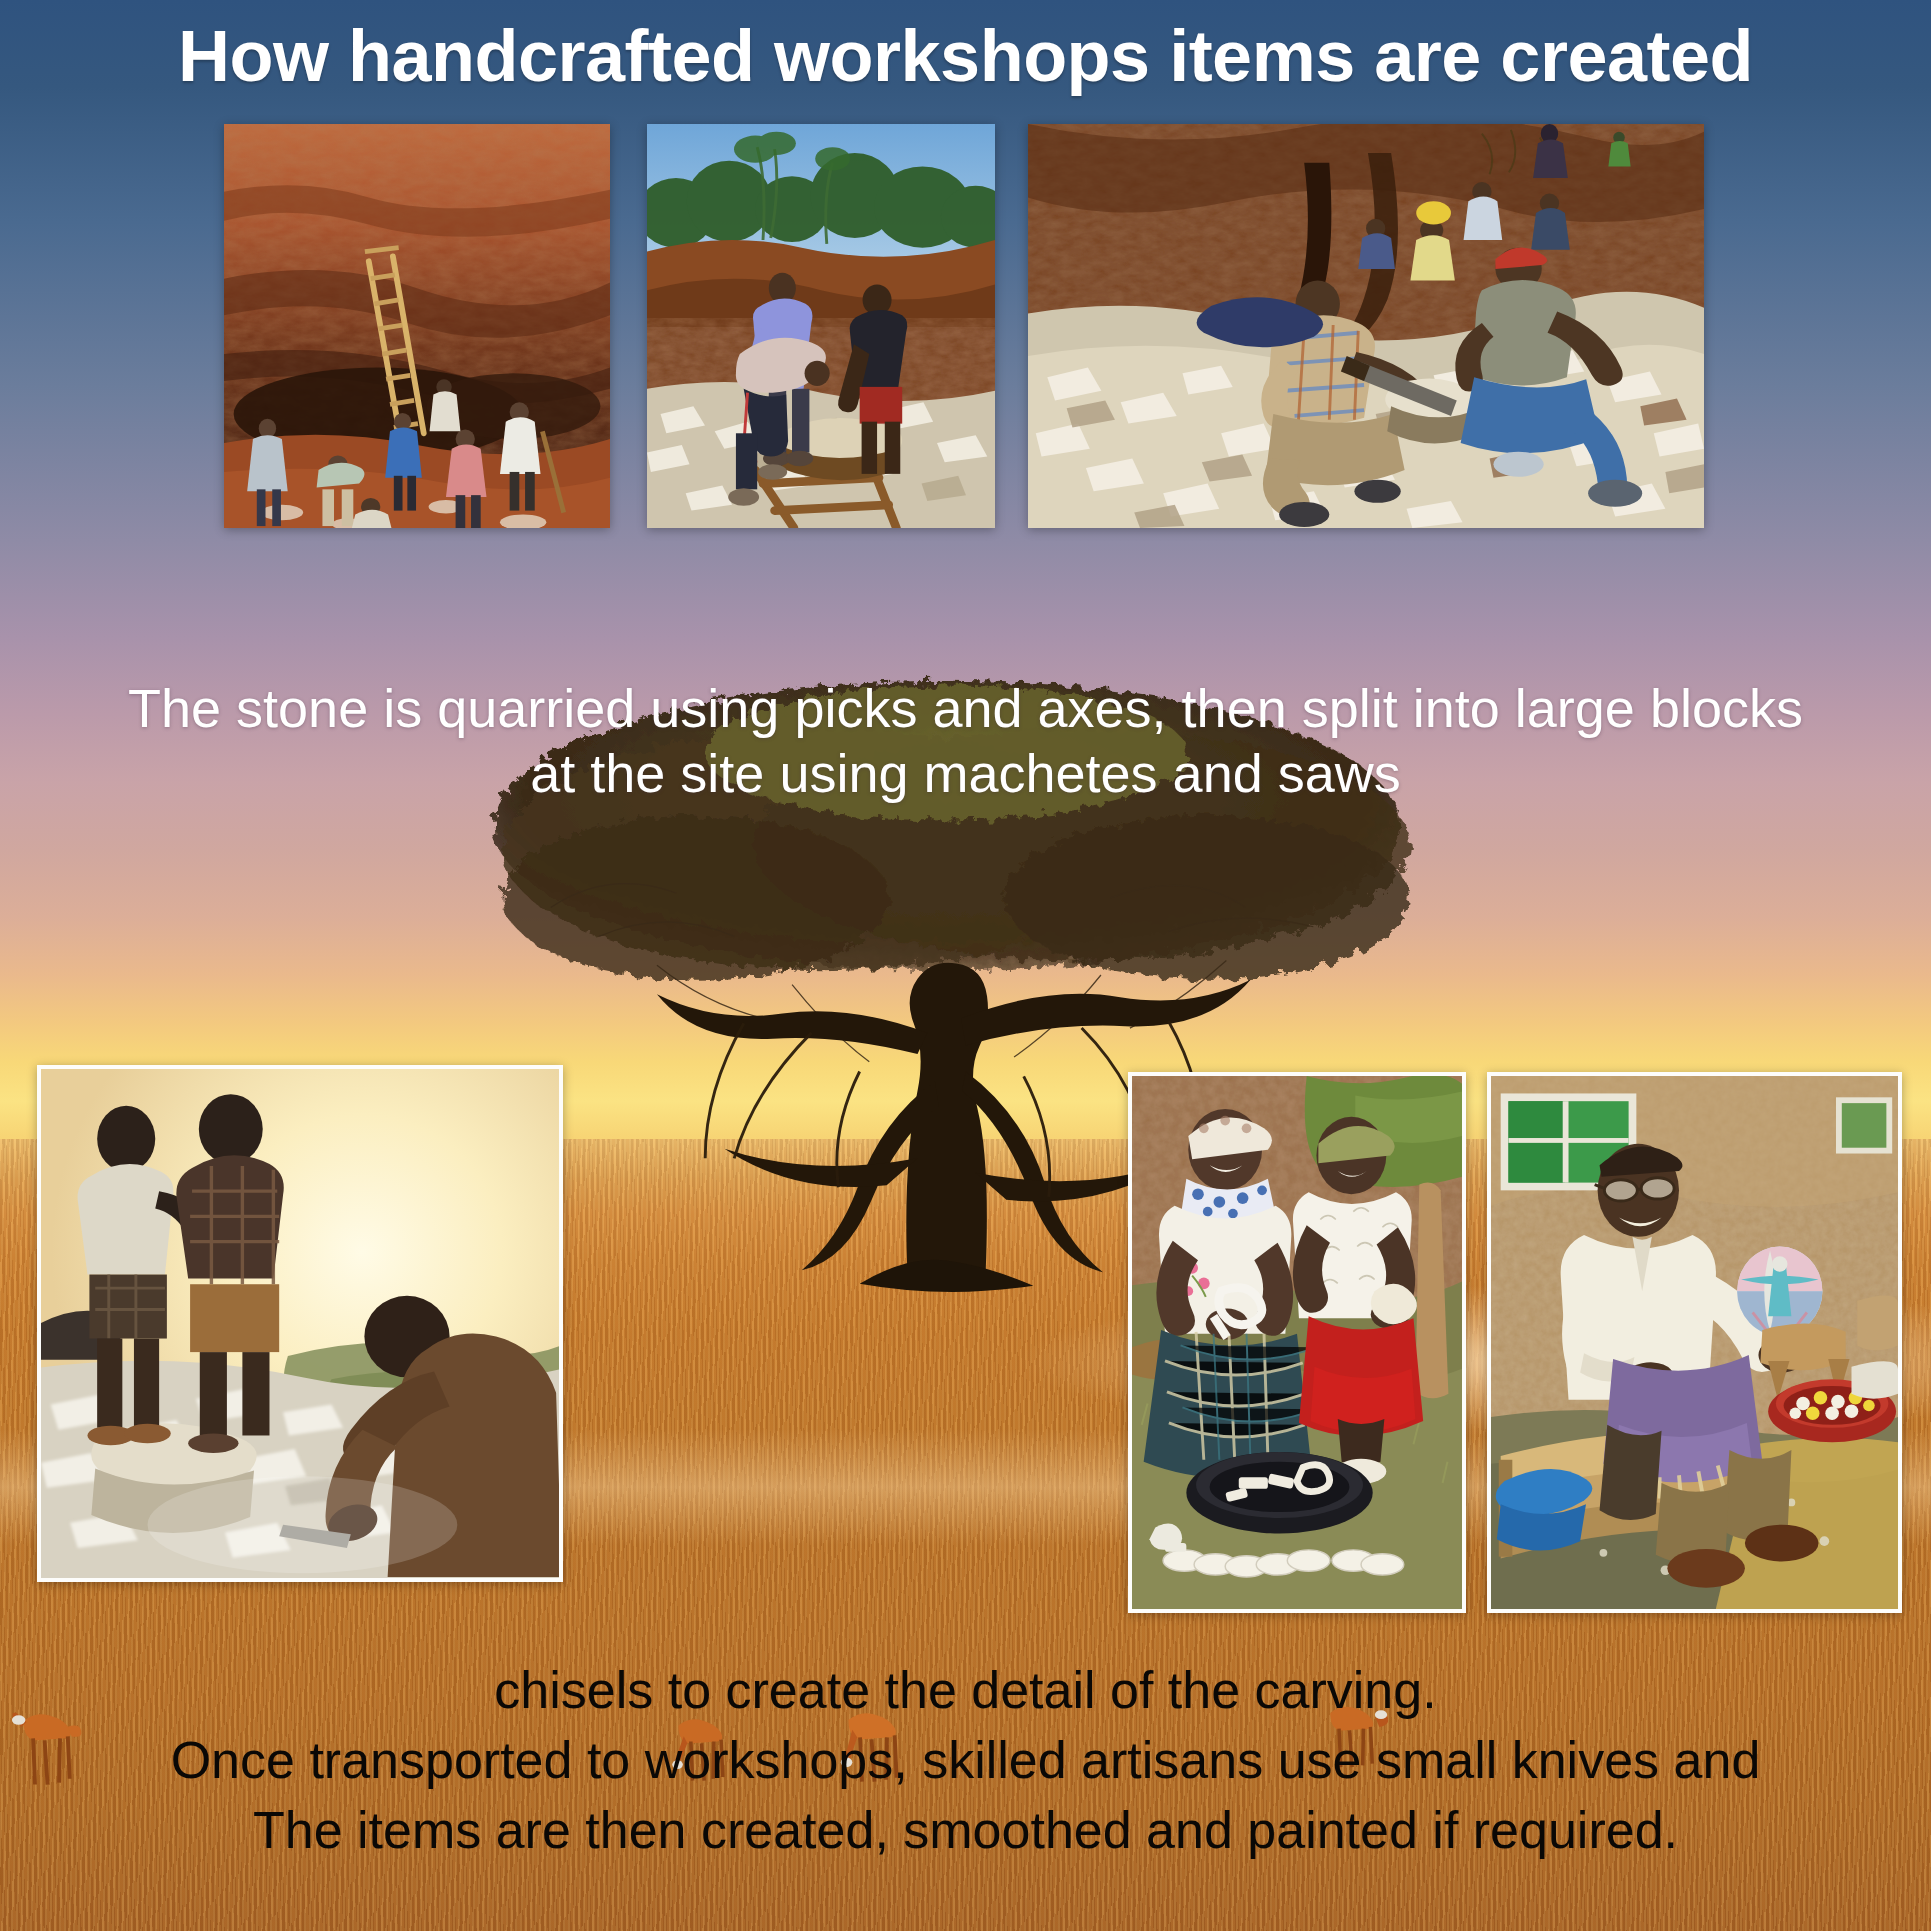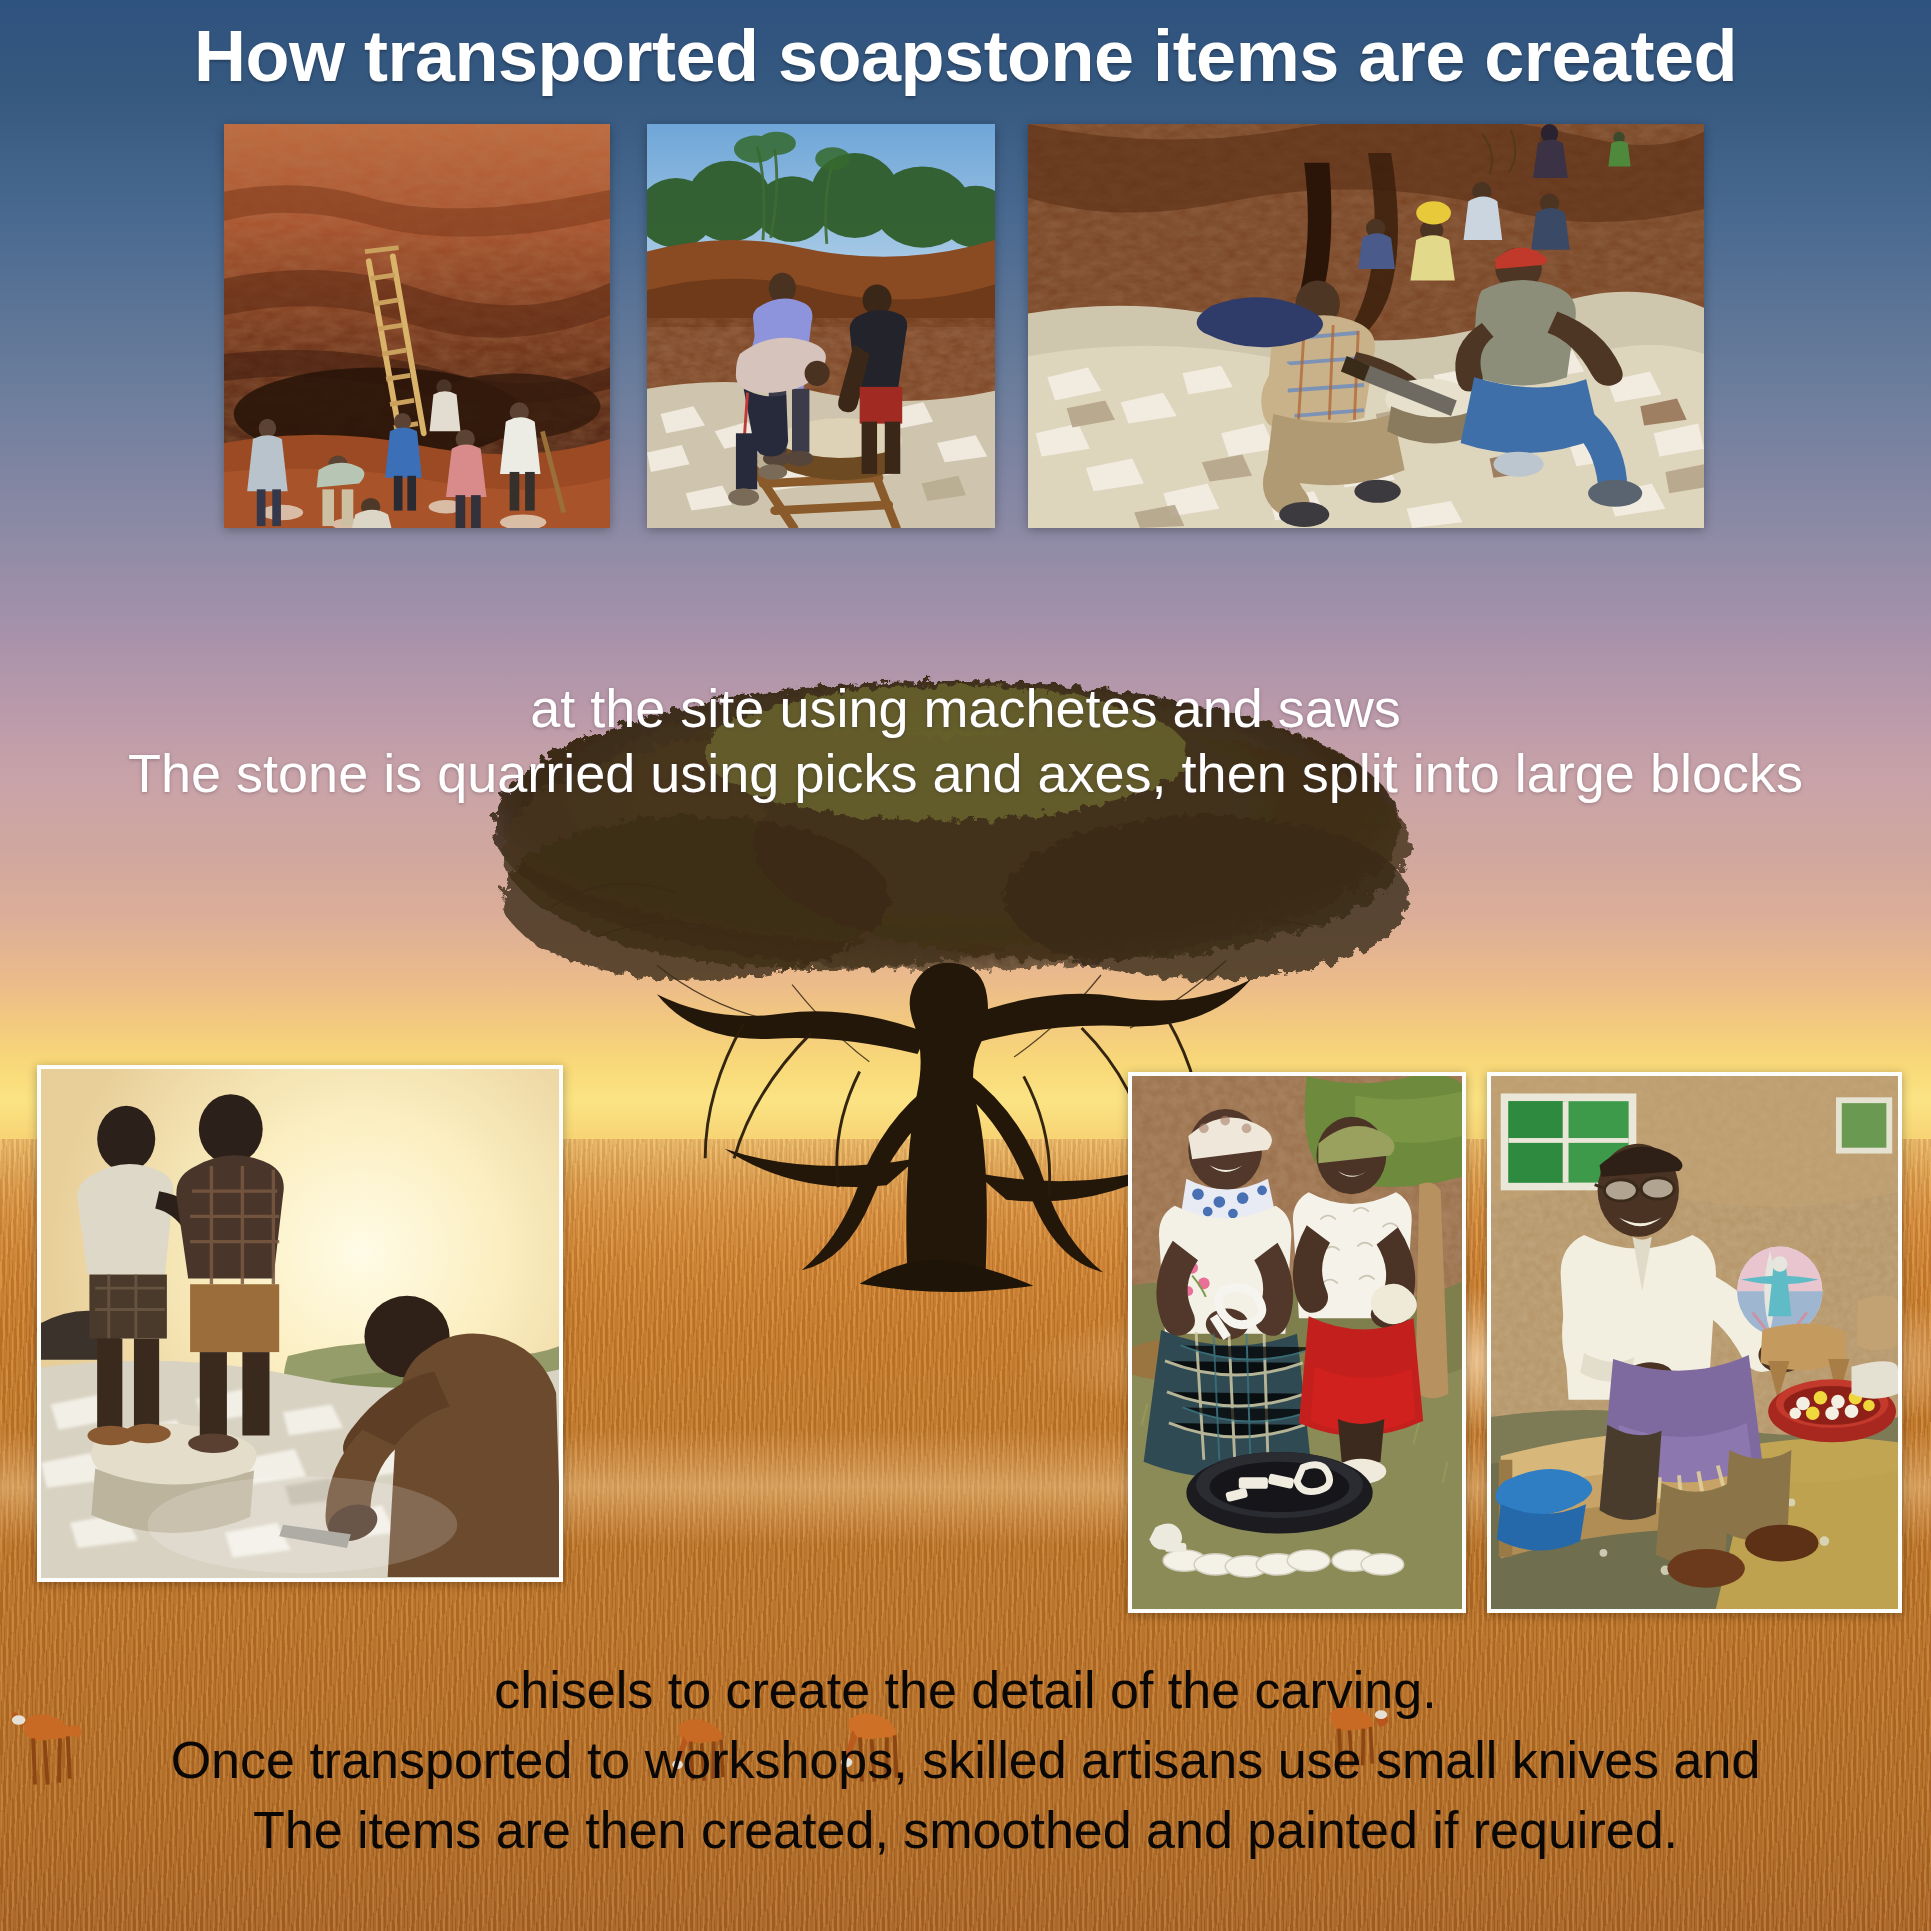--- a/index.html
+++ b/index.html
@@ -199,21 +199,21 @@
   <path d="M26 46 l2 46 M38 48 l3 44 M54 46 l-1 44 M62 44 l2 44" stroke="#8d4514" stroke-width="4" fill="none"></path>
 </svg>
 <svg class="gazelle" style="left:1318px; top:1688px;" width="70" height="97" viewBox="0 0 80 110">
   <path d="M14 28 q12 -10 26 -6 q16 4 22 14 q4 8 -4 10 l-30 2 q-14 0 -14 -20z" fill="#c96a24"></path>
   <path d="M66 34 q12 -10 14 0 q2 8 -10 10z" fill="#b8561c"></path>
   <ellipse cx="72" cy="30" rx="7" ry="5" fill="#e5e0d6"></ellipse>
   <path d="M24 46 l2 44 M36 48 l3 42 M52 46 l-1 42 M60 44 l2 42" stroke="#8d4514" stroke-width="4" fill="none"></path>
 </svg>
 
 <div id="title-bar">
-  <h1 id="title-text">How transported soapstone items are created</h1>
+  <h1 id="title-text">How handcrafted workshops items are created</h1>
 </div>
 
 <div class="photo" id="photo-quarry">
   <svg viewBox="0 0 400 418" preserveAspectRatio="none" role="img">
     <defs>
       <linearGradient id="q-wall" x1="0" y1="0" x2="0" y2="1">
         <stop offset="0%" stop-color="#c0683c"></stop>
           <stop offset="25%" stop-color="#a8512c"></stop>
         <stop offset="55%" stop-color="#6e3218"></stop>
           <stop offset="80%" stop-color="#4a2211"></stop>
@@ -507,22 +507,22 @@
     <g>
       <ellipse cx="360" cy="108" rx="10" ry="10" fill="#4b3422"></ellipse>
       <path d="M346 118 q16 -10 30 0 l4 32 l-38 0z" fill="#4a5a8a"></path>
     </g>
 
     <path d="M190 188 q56 -20 104 6 q22 12 2 26 q-58 24 -114 -4 q-18 -12 8 -28z" fill="#2f3b68"></path>
   </svg>
 </div>
 
 <div class="caption" id="caption-quarry">
+  <span class="line">The stone is quarried using picks and axes, then split into large blocks</span>
   <span class="line">at the site using machetes and saws</span>
-  <span class="line">The stone is quarried using picks and axes, then split into large blocks</span>
 </div>
 
 <div class="photo framed" id="photo-workshop">
   <svg viewBox="0 0 535 525" preserveAspectRatio="none" role="img">
     <defs>
       <radialGradient id="w-glow" cx="62%" cy="36%" r="60%">
         <stop offset="0%" stop-color="#fffbe6"></stop>
           <stop offset="45%" stop-color="#fbeec0"></stop>
         <stop offset="100%" stop-color="#e8cf9a"></stop>
       </radialGradient>

